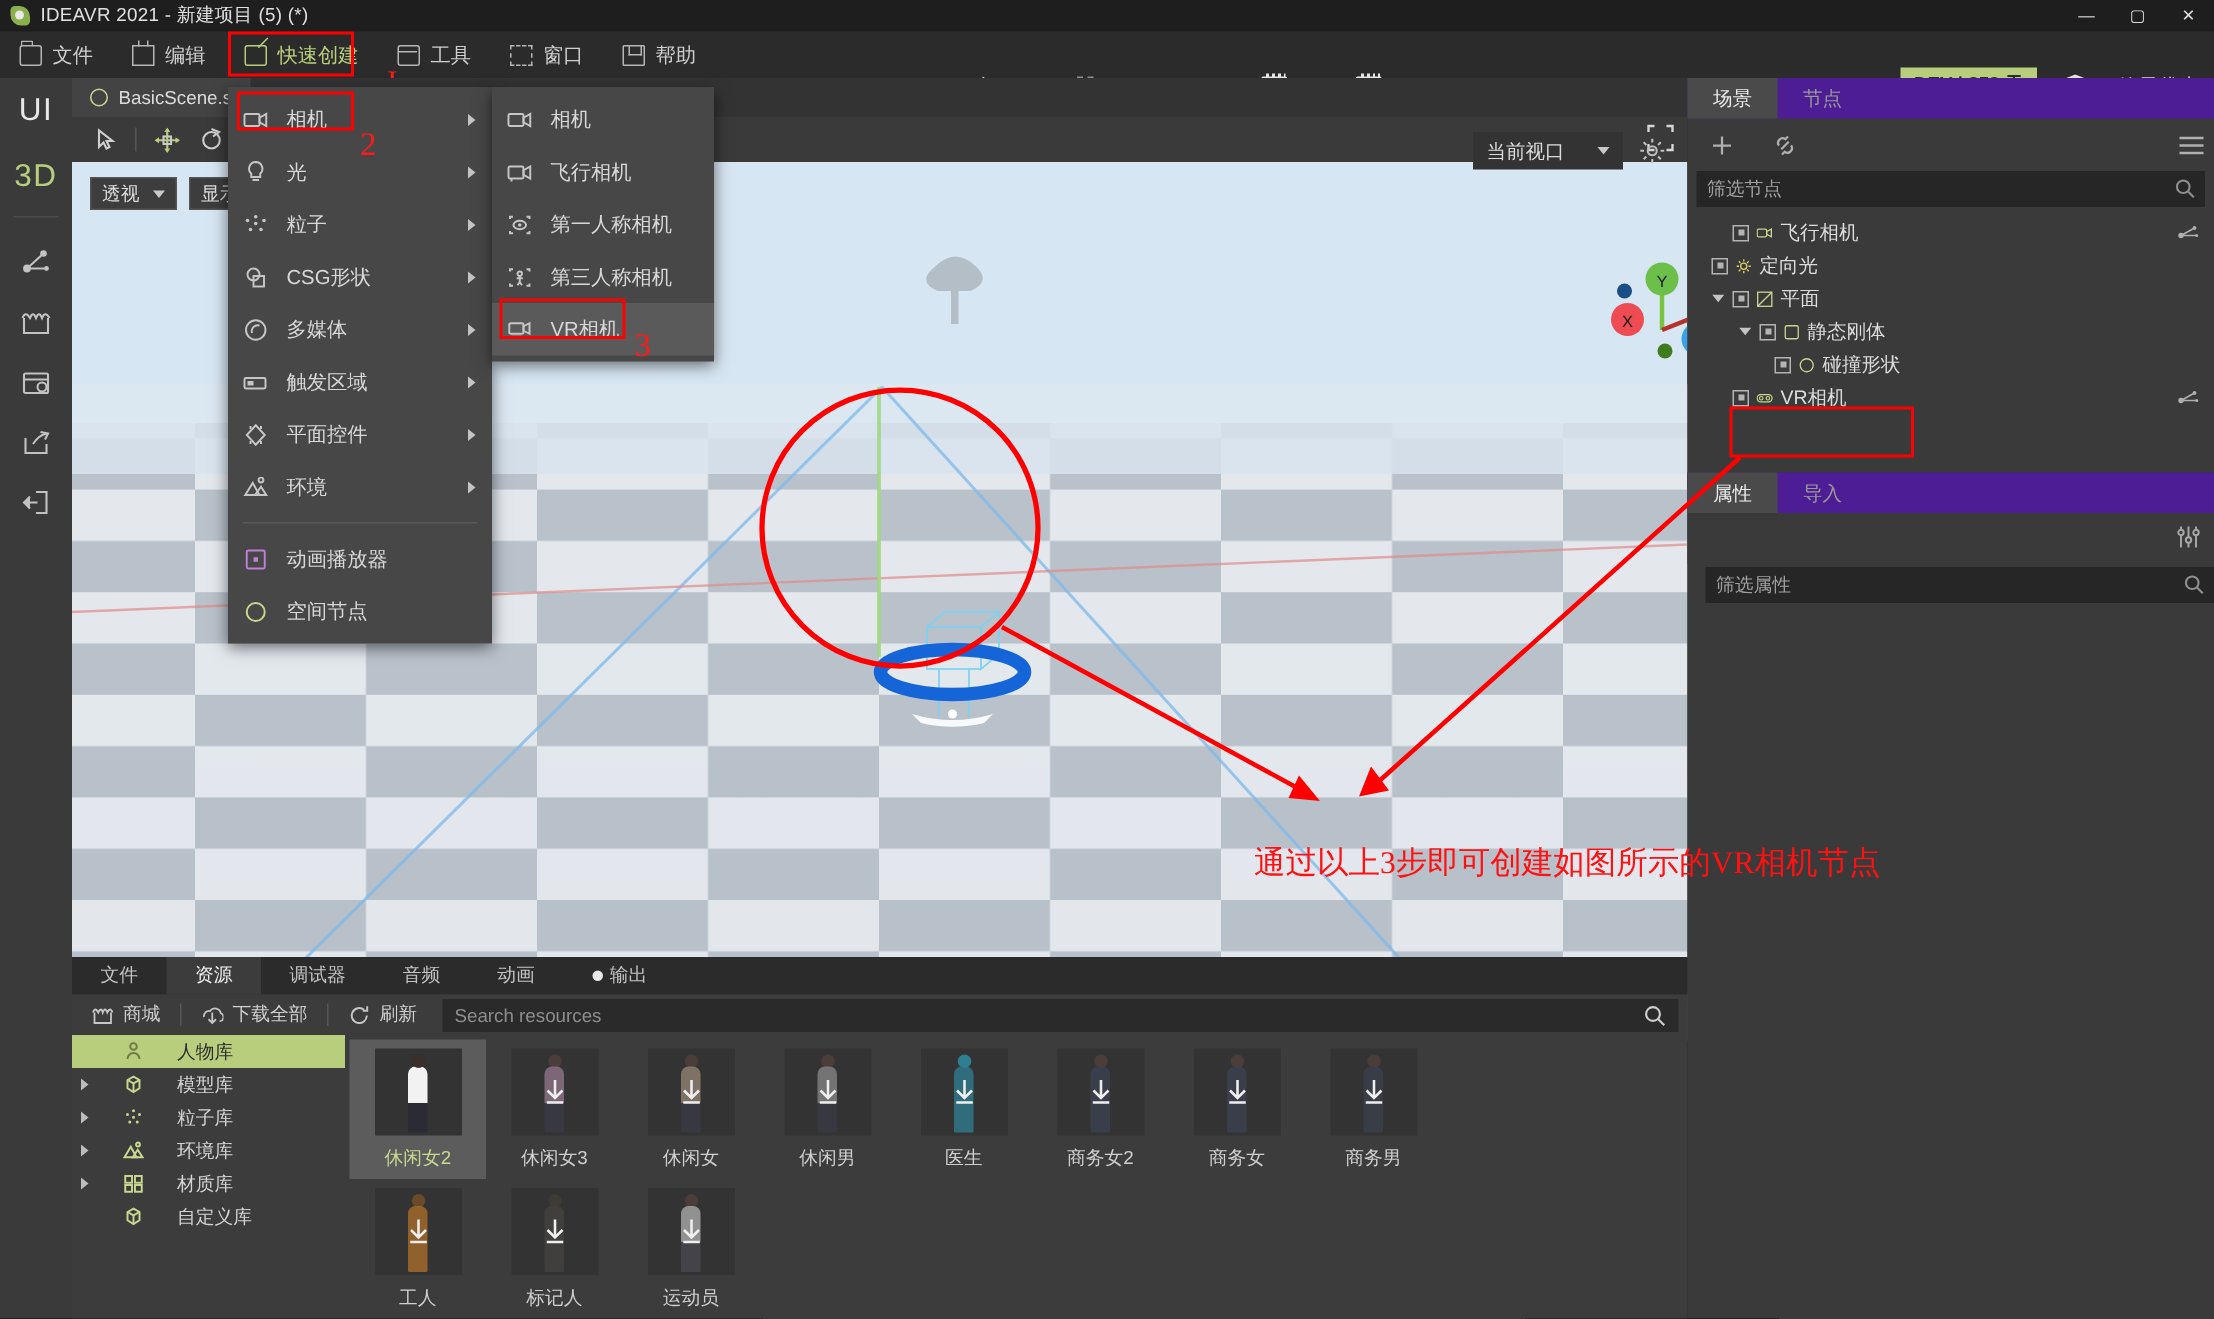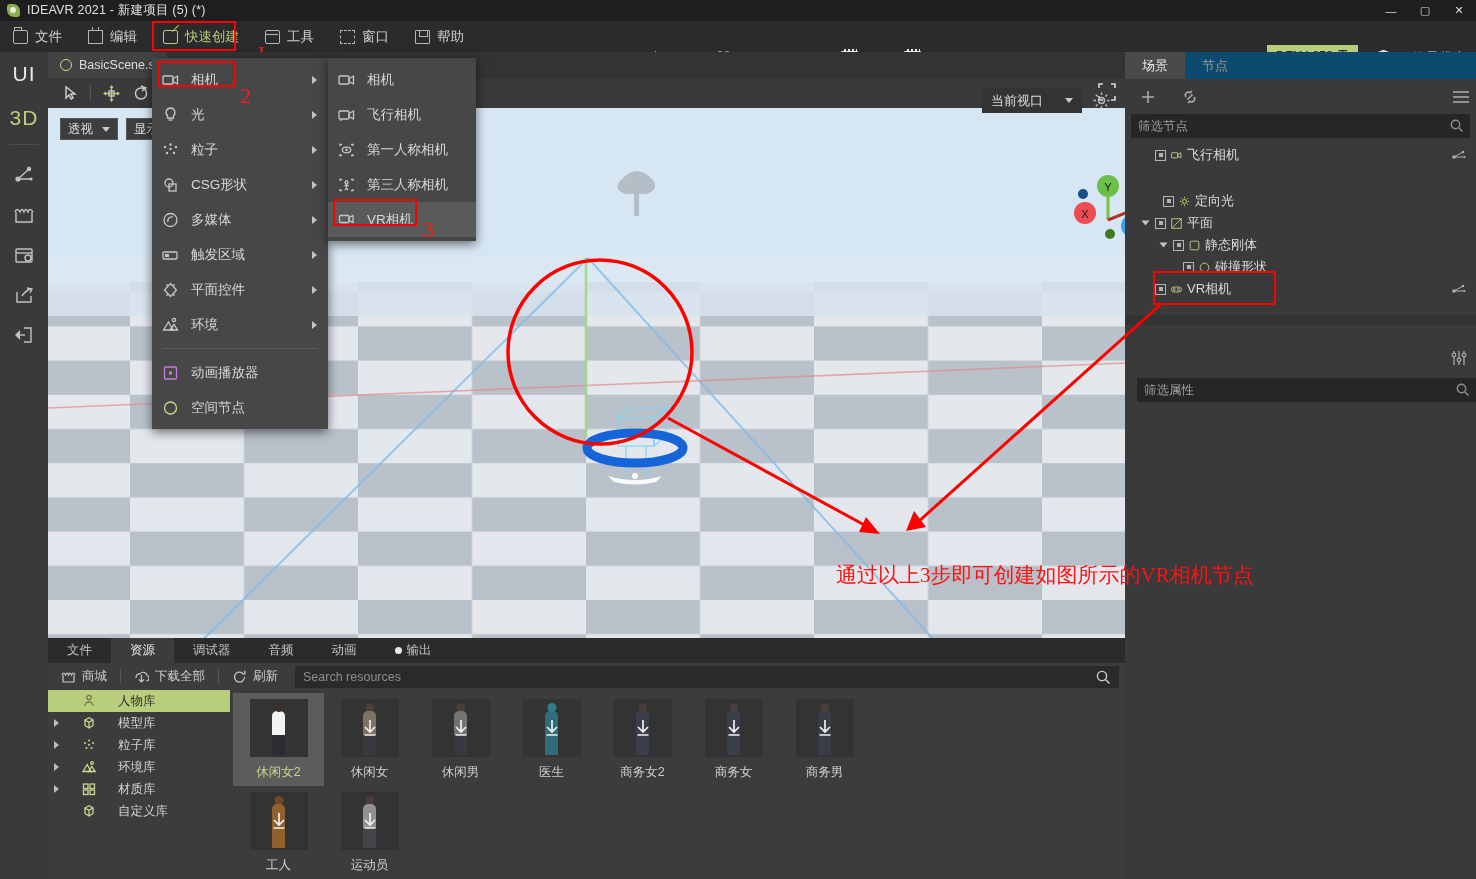--- a/index.html
+++ b/index.html
@@ -124,21 +124,21 @@
   .mrow .ico{width:17px;height:16px;display:flex;align-items:center;justify-content:center;flex:0 0 17px;}
   .mrow .ico svg{stroke:#c6c6c6;fill:none;stroke-width:1.3;}
   .msep{height:1px;background:#595959;margin:6px 10px;}
   #redbox-cam{position:absolute;left:158px;top:61px;width:78px;height:26px;border:2.5px solid #ff0000;z-index:70;pointer-events:none;}
   #redbox-vr{position:absolute;left:333px;top:199px;width:84px;height:27px;border:2.5px solid #ff0000;z-index:70;pointer-events:none;}
   #marker2{position:absolute;left:240px;top:83px;color:#ff1a1a;font-size:22px;font-family:"Liberation Serif",serif;z-index:71;}
   #marker3{position:absolute;left:423px;top:217px;color:#ff1a1a;font-size:22px;font-family:"Liberation Serif",serif;z-index:71;}
 
   
   #rightpanel{position:absolute;left:1125px;top:52px;width:351px;height:827px;background:#3a3a3a;}
-  .tabbar{height:27px;background:#0c4a6e;display:flex;align-items:flex-end;}
+  .tabbar{height:27px;background:#4c1d95;display:flex;align-items:flex-end;}
   .ptab{height:27px;padding:0 17px;display:flex;align-items:center;font-size:13px;color:#9a9a9a;}
   .ptab.on{background:#4a4a4a;color:#eaeaea;}
   #sceneToolrow{height:35px;display:flex;align-items:center;padding:0 14px;gap:24px;position:relative;}
   #sceneToolrow svg{stroke:#b0b0b0;fill:none;stroke-width:1.5;}
   .filterbar{height:24px;margin:0 6px;background:#262626;display:flex;align-items:center;padding:11px 7px;color:#a0a0a0;font-size:12.5px;position:relative;}
   .filterbar .sicon{position:absolute;right:6px;top:4px;}
   .treerow{height:22px;display:flex;align-items:center;gap:5px;font-size:13px;color:#dcdcdc;position:relative;}
   .tw{width:11px;height:11px;display:inline-block;}
   .vis{width:11px;height:11px;border:1.3px solid #b4b4b4;display:inline-flex;align-items:center;justify-content:center;flex:0 0 11px;}
   .vis::after{content:"";width:4px;height:4px;background:#b4b4b4;}
@@ -648,21 +648,21 @@
       <span>飞行相机</span>
       <svg class="disc" width="14" height="12" viewBox="0 0 14 12">
           <g fill="#b0b0b0">
             <circle cx="2" cy="8" r="1.8"></circle>
             <circle cx="11" cy="3" r="1.3"></circle>
             <circle cx="12.5" cy="8" r="1"></circle>
           </g>
           <path d="M2 8 L11 3 M2 8 L12.5 8" stroke="#b0b0b0" stroke-width="1" fill="none"></path>
         </svg>
     </div>
-    <div class="treerow" style="padding-left:38px;margin-top:24px;">
+    <div class="treerow" style="padding-left:16px;">
       <span class="vis"></span>
       <svg class="tw" viewBox="0 0 14 14">
           <circle cx="7" cy="7" r="2.6" fill="none" stroke="#d8d36a" stroke-width="1.1"></circle>
           <path d="M7 1 L7 3 M7 11 L7 13 M1 7 L3 7 M11 7 L13 7 M2.8 2.8 L4.2 4.2 M9.8 9.8 L11.2 11.2 M11.2 2.8 L9.8 4.2 M4.2 9.8 L2.8 11.2" stroke="#d8d36a" stroke-width="1.1"></path>
         </svg>
       <span>定向光</span>
     </div>
     <div class="treerow" style="padding-left:18px;">
       <span style="width:0;height:0;border-left:5px solid #c4c4c4;border-top:4px solid transparent;border-bottom:4px solid transparent;transform:rotate(90deg);display:inline-block;margin-right:2px;"></span>
       <span class="vis"></span>
@@ -700,20 +700,24 @@
             <circle cx="2" cy="8" r="1.8"></circle>
             <circle cx="11" cy="3" r="1.3"></circle>
             <circle cx="12.5" cy="8" r="1"></circle>
           </g>
           <path d="M2 8 L11 3 M2 8 L12.5 8" stroke="#b0b0b0" stroke-width="1" fill="none"></path>
         </svg>
     </div>
   </div>
 
   <div style="position:absolute;left:0;top:263px;width:351px;height:10px;background:#333;"></div>
+  <div class="tabbar" style="position:absolute;left:0;top:263px;width:351px;">
+    <div class="ptab on">属性</div>
+    <div class="ptab">导入</div>
+  </div>
   <div style="position:absolute;left:0;top:290px;width:351px;height:34px;background:#3a3a3a;">
     <svg width="18" height="16" viewBox="0 0 18 16" style="position:absolute;right:8px;top:8px;">
       <g stroke="#a8a8a8" fill="none" stroke-width="1.3">
         <path d="M4 1 L4 15 M9 1 L9 15 M14 1 L14 15"></path>
           <circle cx="4" cy="5" r="1.8" fill="#3a3a3a"></circle>
           <circle cx="9" cy="10" r="1.8" fill="#3a3a3a"></circle>
           <circle cx="14" cy="5" r="1.8" fill="#3a3a3a"></circle>
       </g>
     </svg>
   </div>
@@ -856,20 +860,32 @@
     <div class="asset sel">
       <div class="thumb">
         <span class="head" style="background:#3b2f2b;"></span>
         <span class="fig" style="background:linear-gradient(#f2f2f2 0 55%,#2b2b33 55% 100%);"></span>
       </div>
       <div class="alabel">休闲女2</div>
     </div>
     <div class="asset">
       <div class="thumb">
         <span class="head" style="background:#4b3d39;"></span>
+        <span class="fig" style="background:linear-gradient(#9a7d93 0 55%,#3b3b46 55% 100%);opacity:.7;"></span>
+        <svg class="dlarrow" viewBox="0 0 18 20">
+            <g stroke="#f0f0f0" fill="none" stroke-width="1.7">
+              <path d="M9 2 L9 13 M4 9 L9 14 L14 9 M3.5 17 L14.5 17"></path>
+            </g>
+          </svg>
+      </div>
+      <div class="alabel">休闲女3</div>
+    </div>
+    <div class="asset">
+      <div class="thumb">
+        <span class="head" style="background:#4b3d39;"></span>
         <span class="fig" style="background:linear-gradient(#9d8d7a 0 55%,#3b3b46 55% 100%);opacity:.7;"></span>
         <svg class="dlarrow" viewBox="0 0 18 20">
             <g stroke="#f0f0f0" fill="none" stroke-width="1.7">
               <path d="M9 2 L9 13 M4 9 L9 14 L14 9 M3.5 17 L14.5 17"></path>
             </g>
           </svg>
       </div>
       <div class="alabel">休闲女</div>
     </div>
     <div class="asset">
@@ -940,20 +956,32 @@
         <svg class="dlarrow" viewBox="0 0 18 20">
             <g stroke="#f0f0f0" fill="none" stroke-width="1.7">
               <path d="M9 2 L9 13 M4 9 L9 14 L14 9 M3.5 17 L14.5 17"></path>
             </g>
           </svg>
       </div>
       <div class="alabel">工人</div>
     </div>
     <div class="asset">
       <div class="thumb">
+        <span class="head" style="background:#3e3a36;"></span>
+        <span class="fig" style="background:linear-gradient(#44423f 0 100%);opacity:.8;"></span>
+        <svg class="dlarrow" viewBox="0 0 18 20">
+            <g stroke="#f0f0f0" fill="none" stroke-width="1.7">
+              <path d="M9 2 L9 13 M4 9 L9 14 L14 9 M3.5 17 L14.5 17"></path>
+            </g>
+          </svg>
+      </div>
+      <div class="alabel">标记人</div>
+    </div>
+    <div class="asset">
+      <div class="thumb">
         <span class="head" style="background:#4b3d39;"></span>
         <span class="fig" style="background:linear-gradient(#b9b9b9 0 55%,#4a4a52 55% 100%);opacity:.7;"></span>
         <svg class="dlarrow" viewBox="0 0 18 20">
             <g stroke="#f0f0f0" fill="none" stroke-width="1.7">
               <path d="M9 2 L9 13 M4 9 L9 14 L14 9 M3.5 17 L14.5 17"></path>
             </g>
           </svg>
       </div>
       <div class="alabel">运动员</div>
     </div>

